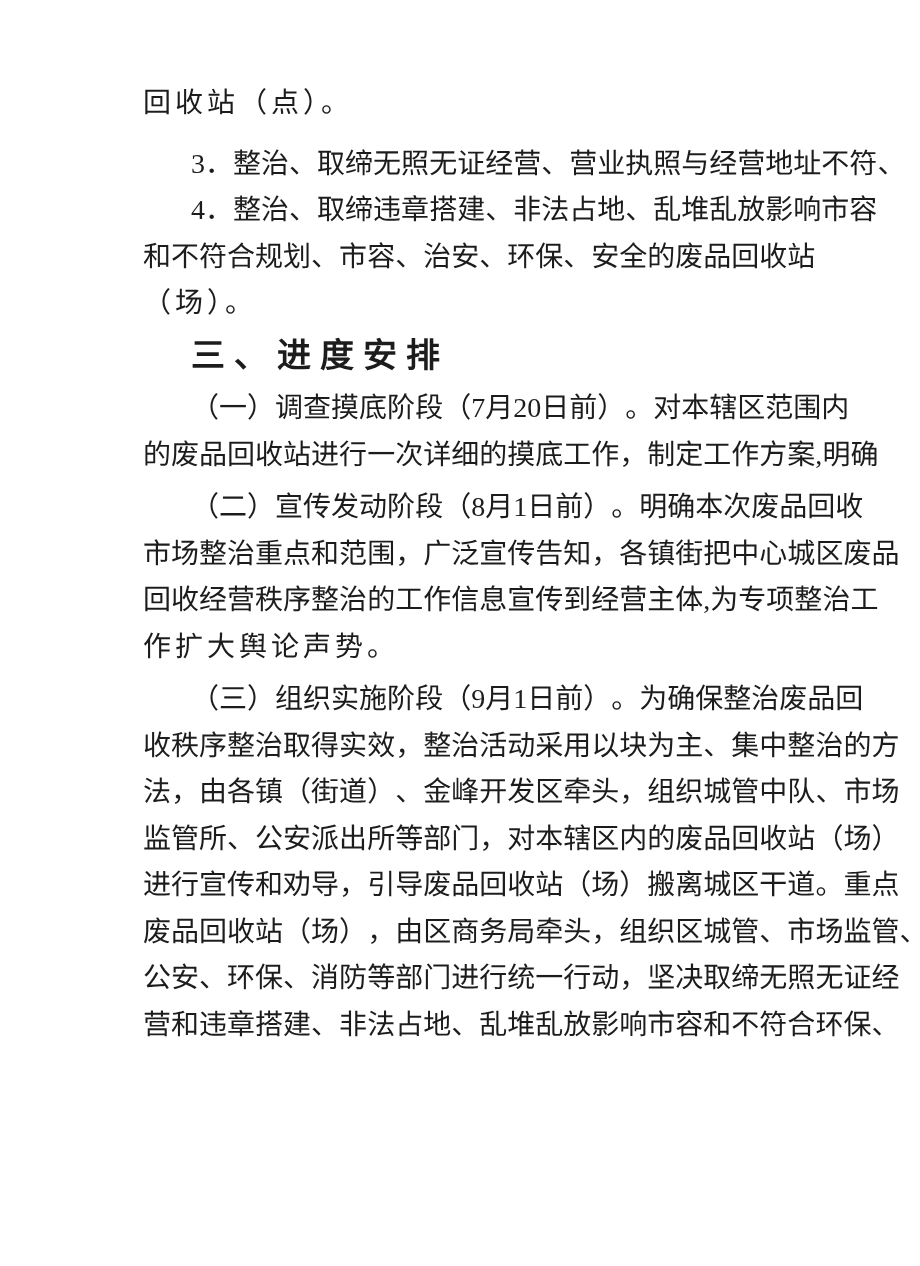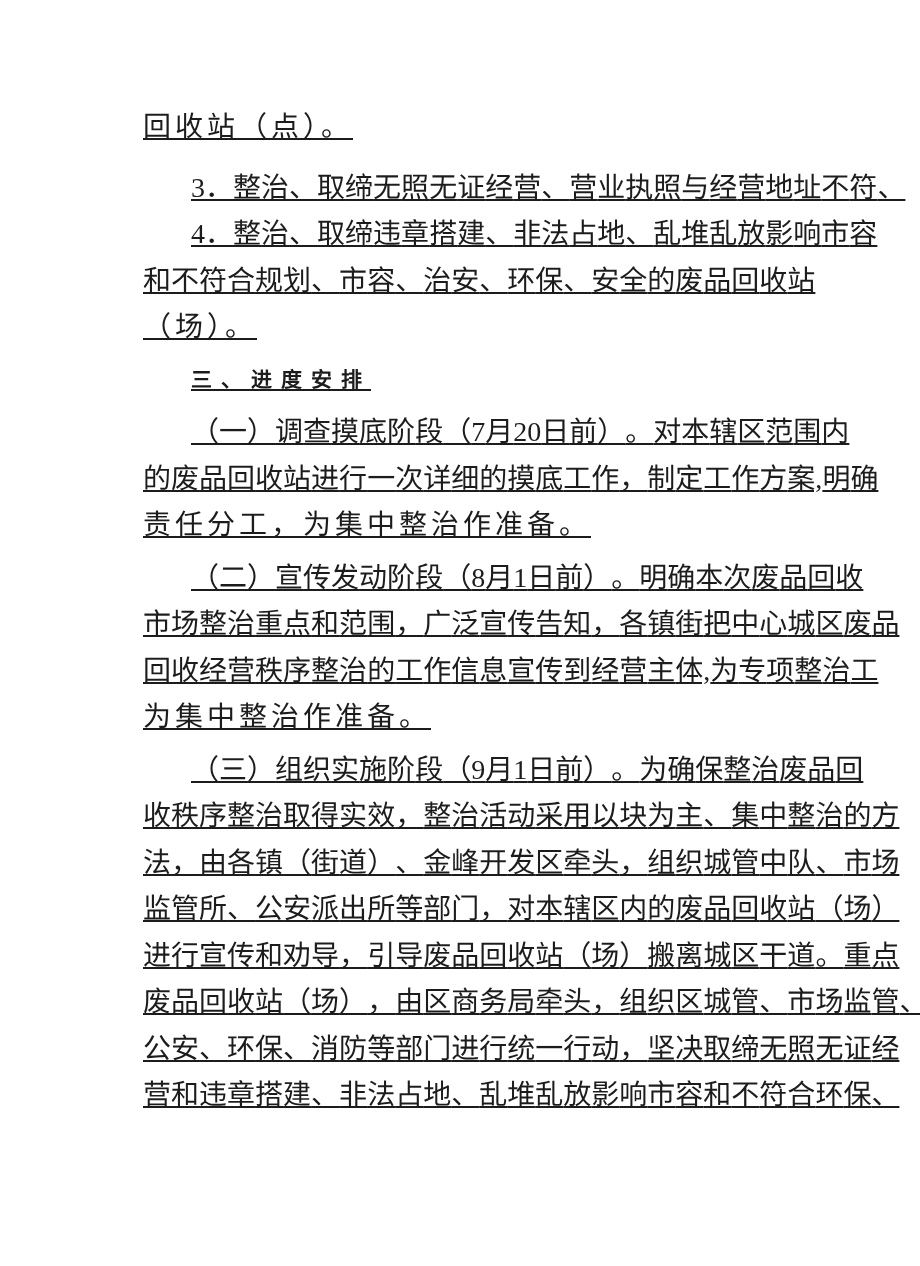--- a/index.html
+++ b/index.html
@@ -11,23 +11,22 @@
     position: relative;
     width: 920px;
     height: 1266px;
     background: #ffffff;
     overflow: hidden;
     font-family: "Liberation Serif", "DejaVu Serif", serif;
   }
   .content {
     position: absolute;
     left: 143px;
-    top: 104px;
+    top: 80px;
     width: 645px;
-    text-decoration: underline;
   }
   .para {
     margin: 0;
   }
   .line {
     font-size: 28px;
     line-height: 46.5px;
     letter-spacing: 4px;
     white-space: pre;
   }
@@ -38,21 +37,21 @@
     letter-spacing: 0;
     width: 645px;
     box-sizing: border-box;
   }
   .line.justify span {
     white-space: pre;
     display: inline-block;
   }
   .line.heading {
     font-weight: bold;
-    font-size: 21px;
+    font-size: 34px;
     letter-spacing: 9px;
   }
 </style>
 </head>
 <body>
 
 <div class="page" style="background: rgb(255, 255, 255); color: rgb(28, 28, 28);">
   <div class="content">
       <div class="para">
         <div class="line">回收站（点）。</div>
@@ -64,27 +63,26 @@
         <div class="line justify" style="padding-left: 48px;"><span>4</span><span>．</span><span>整</span><span>治</span><span>、</span><span>取</span><span>缔</span><span>违</span><span>章</span><span>搭</span><span>建</span><span>、</span><span>非</span><span>法</span><span>占</span><span>地</span><span>、</span><span>乱</span><span>堆</span><span>乱</span><span>放</span><span>影</span><span>响</span><span>市</span><span>容</span></div>
         <div class="line justify" style="width: 578px;"><span>和</span><span>不</span><span>符</span><span>合</span><span>规</span><span>划</span><span>、</span><span>市</span><span>容</span><span>、</span><span>治</span><span>安</span><span>、</span><span>环</span><span>保</span><span>、</span><span>安</span><span>全</span><span>的</span><span>废</span><span>品</span><span>回</span><span>收</span><span>站</span></div>
         <div class="line">（场）。</div>
       </div>
       <div class="para" style="margin-top: 6px;">
         <div class="line heading" style="padding-left: 48px;">三、进度安排</div>
       </div>
       <div class="para" style="margin-top: 6px;">
         <div class="line justify" style="padding-left: 48px;"><span>（</span><span>一</span><span>）</span><span>调</span><span>查</span><span>摸</span><span>底</span><span>阶</span><span>段</span><span>（</span><span>7</span><span>月</span><span>20</span><span>日</span><span>前</span><span>）</span><span>。</span><span>对</span><span>本</span><span>辖</span><span>区</span><span>范</span><span>围</span><span>内</span></div>
         <div class="line justify"><span>的</span><span>废</span><span>品</span><span>回</span><span>收</span><span>站</span><span>进</span><span>行</span><span>一</span><span>次</span><span>详</span><span>细</span><span>的</span><span>摸</span><span>底</span><span>工</span><span>作</span><span>，</span><span>制</span><span>定</span><span>工</span><span>作</span><span>方</span><span>案,</span><span>明</span><span>确</span></div>
-        <div class="line">责任分工，为集中整治作准备。</div>
       </div>
       <div class="para" style="margin-top: 6px;">
         <div class="line justify" style="padding-left: 48px;"><span>（</span><span>二</span><span>）</span><span>宣</span><span>传</span><span>发</span><span>动</span><span>阶</span><span>段</span><span>（</span><span>8</span><span>月</span><span>1</span><span>日</span><span>前</span><span>）</span><span>。</span><span>明</span><span>确</span><span>本</span><span>次</span><span>废</span><span>品</span><span>回</span><span>收</span></div>
         <div class="line justify"><span>市</span><span>场</span><span>整</span><span>治</span><span>重</span><span>点</span><span>和</span><span>范</span><span>围</span><span>，</span><span>广</span><span>泛</span><span>宣</span><span>传</span><span>告</span><span>知</span><span>，</span><span>各</span><span>镇</span><span>街</span><span>把</span><span>中</span><span>心</span><span>城</span><span>区</span><span>废</span><span>品</span></div>
         <div class="line justify"><span>回</span><span>收</span><span>经</span><span>营</span><span>秩</span><span>序</span><span>整</span><span>治</span><span>的</span><span>工</span><span>作</span><span>信</span><span>息</span><span>宣</span><span>传</span><span>到</span><span>经</span><span>营</span><span>主</span><span>体,</span><span>为</span><span>专</span><span>项</span><span>整</span><span>治</span><span>工</span></div>
-        <div class="line">为集中整治作准备。</div>
+        <div class="line">作扩大舆论声势。</div>
       </div>
       <div class="para" style="margin-top: 6px;">
         <div class="line justify" style="padding-left: 48px;"><span>（</span><span>三</span><span>）</span><span>组</span><span>织</span><span>实</span><span>施</span><span>阶</span><span>段</span><span>（</span><span>9</span><span>月</span><span>1</span><span>日</span><span>前</span><span>）</span><span>。</span><span>为</span><span>确</span><span>保</span><span>整</span><span>治</span><span>废</span><span>品</span><span>回</span></div>
         <div class="line justify"><span>收</span><span>秩</span><span>序</span><span>整</span><span>治</span><span>取</span><span>得</span><span>实</span><span>效</span><span>，</span><span>整</span><span>治</span><span>活</span><span>动</span><span>采</span><span>用</span><span>以</span><span>块</span><span>为</span><span>主</span><span>、</span><span>集</span><span>中</span><span>整</span><span>治</span><span>的</span><span>方</span></div>
         <div class="line justify"><span>法</span><span>，</span><span>由</span><span>各</span><span>镇</span><span>（</span><span>街</span><span>道</span><span>）</span><span>、</span><span>金</span><span>峰</span><span>开</span><span>发</span><span>区</span><span>牵</span><span>头</span><span>，</span><span>组</span><span>织</span><span>城</span><span>管</span><span>中</span><span>队</span><span>、</span><span>市</span><span>场</span></div>
         <div class="line justify"><span>监</span><span>管</span><span>所</span><span>、</span><span>公</span><span>安</span><span>派</span><span>出</span><span>所</span><span>等</span><span>部</span><span>门</span><span>，</span><span>对</span><span>本</span><span>辖</span><span>区</span><span>内</span><span>的</span><span>废</span><span>品</span><span>回</span><span>收</span><span>站</span><span>（</span><span>场</span><span>）</span></div>
         <div class="line justify"><span>进</span><span>行</span><span>宣</span><span>传</span><span>和</span><span>劝</span><span>导</span><span>，</span><span>引</span><span>导</span><span>废</span><span>品</span><span>回</span><span>收</span><span>站</span><span>（</span><span>场</span><span>）</span><span>搬</span><span>离</span><span>城</span><span>区</span><span>干</span><span>道</span><span>。</span><span>重</span><span>点</span></div>
         <div class="line justify"><span>废</span><span>品</span><span>回</span><span>收</span><span>站</span><span>（</span><span>场</span><span>）</span><span>，</span><span>由</span><span>区</span><span>商</span><span>务</span><span>局</span><span>牵</span><span>头</span><span>，</span><span>组</span><span>织</span><span>区</span><span>城</span><span>管</span><span>、</span><span>市</span><span>场</span><span>监</span><span>管</span><span>、</span></div>
         <div class="line justify"><span>公</span><span>安</span><span>、</span><span>环</span><span>保</span><span>、</span><span>消</span><span>防</span><span>等</span><span>部</span><span>门</span><span>进</span><span>行</span><span>统</span><span>一</span><span>行</span><span>动</span><span>，</span><span>坚</span><span>决</span><span>取</span><span>缔</span><span>无</span><span>照</span><span>无</span><span>证</span><span>经</span></div>
         <div class="line justify"><span>营</span><span>和</span><span>违</span><span>章</span><span>搭</span><span>建</span><span>、</span><span>非</span><span>法</span><span>占</span><span>地</span><span>、</span><span>乱</span><span>堆</span><span>乱</span><span>放</span><span>影</span><span>响</span><span>市</span><span>容</span><span>和</span><span>不</span><span>符</span><span>合</span><span>环</span><span>保</span><span>、</span></div>

